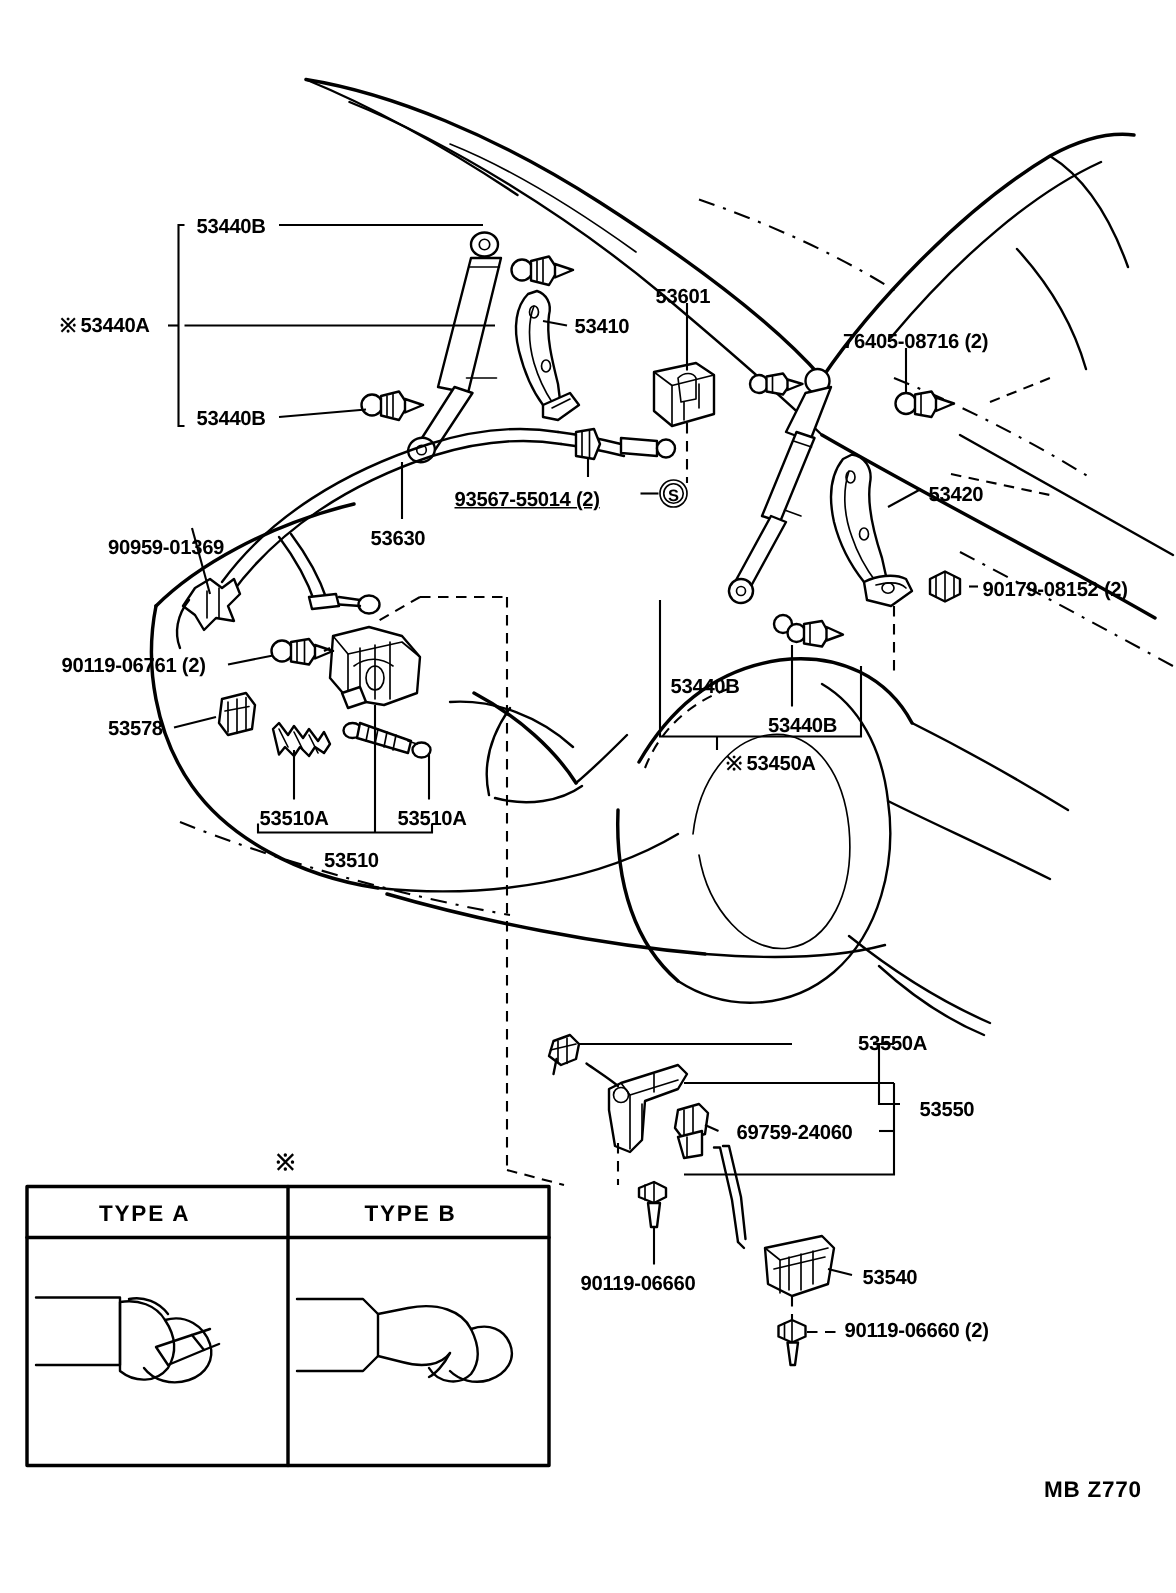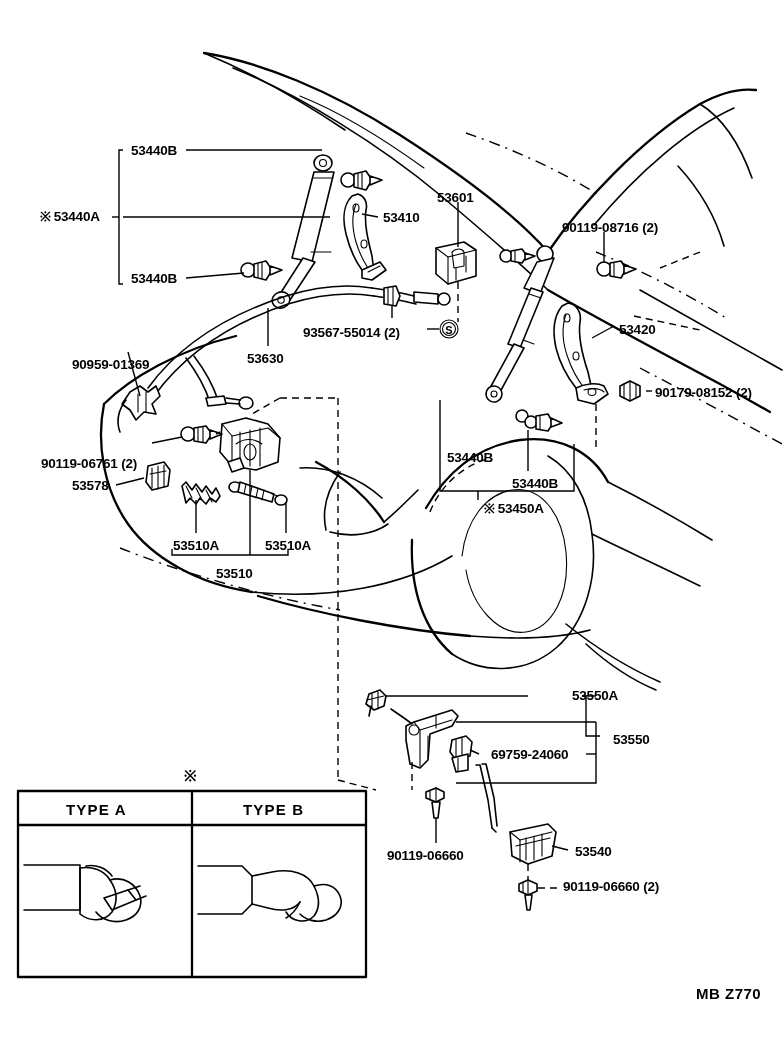--- a/index.html
+++ b/index.html
@@ -439,33 +439,33 @@
   <div class="lbl" style="left:131px; top:144px;">53440B</div>
 
   <div class="lbl mark" style="left:40px; top:210px;">53440A</div>
 
   <div class="lbl" style="left:131px; top:272px;">53440B</div>
 
   <div class="lbl" style="left:383px; top:211px;">53410</div>
 
   <div class="lbl" style="left:437px; top:191px;">53601</div>
 
-  <div class="lbl" style="left:562px; top:221px;">90119-08716 (2)</div>
+  <div class="lbl" style="left:562px; top:221px;">76405-08716 (2)</div>
 
   <div class="lbl" style="left:619px; top:323px;">53420</div>
 
   <div class="lbl" style="left:655px; top:386px;">90179-08152 (2)</div>
 
-  <div class="lbl" style="left:303px; top:326px;">93567-55014 (2)</div>
+  <div class="lbl" style="left:303px; top:326px;text-decoration:underline;">93567-55014 (2)</div>
 
   <div class="lbl" style="left:72px; top:358px;">90959-01369</div>
 
   <div class="lbl" style="left:247px; top:352px;">53630</div>
 
-  <div class="lbl" style="left:41px; top:437px;margin-top:20px;">90119-06761 (2)</div>
+  <div class="lbl" style="left:41px; top:437px;">90119-06761 (2)</div>
 
   <div class="lbl" style="left:72px; top:479px;">53578</div>
 
   <div class="lbl" style="left:173px; top:539px;">53510A</div>
 
   <div class="lbl" style="left:265px; top:539px;">53510A</div>
 
   <div class="lbl" style="left:216px; top:567px;">53510</div>
 
   <div class="lbl" style="left:447px; top:451px;">53440B</div>

